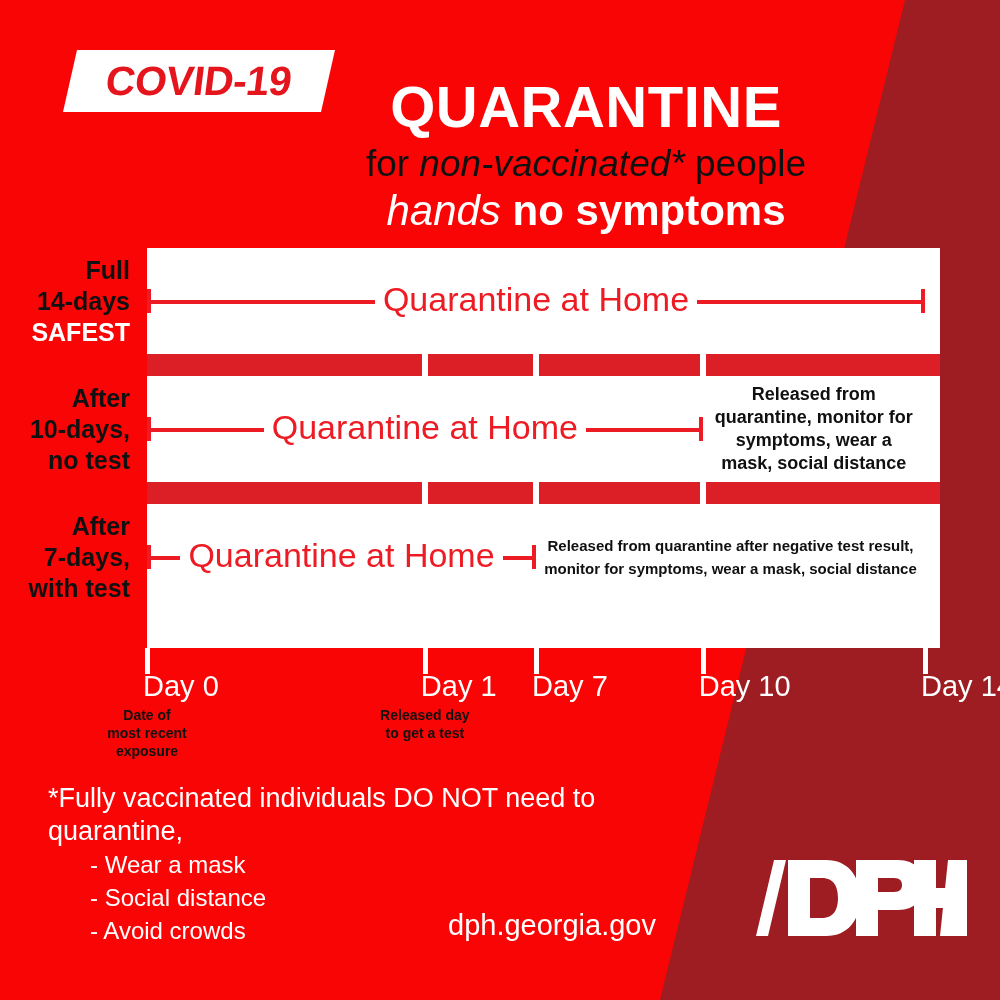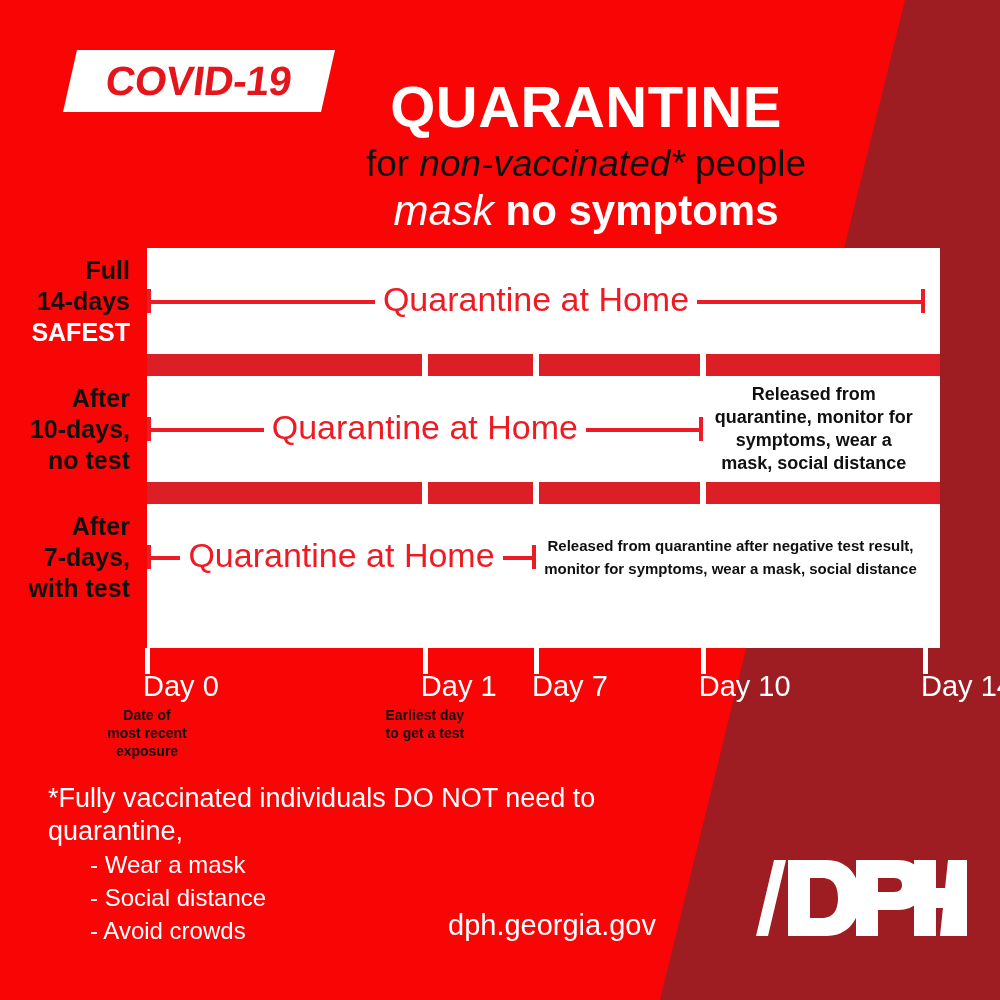--- a/index.html
+++ b/index.html
@@ -105,21 +105,21 @@
   <div class="bg-bright"></div>
   <div class="bg-dark"></div>
 
   <div class="covid-badge">
     <span>COVID-19</span>
   </div>
 
   <div class="title-block">
     <div class="t-quarantine">QUARANTINE</div>
     <div class="t-line2"><span>for </span><em>non-vaccinated*</em><span> people</span></div>
-    <div class="t-line3"><span class="w-italic">mask </span><span class="w-bold">no symptoms</span></div>
+    <div class="t-line3"><span class="w-italic">hands </span><span class="w-bold">no symptoms</span></div>
   </div>
 
   <div class="labels" id="row-labels">
       <div class="lab" style="top: 6.5px; left: -10px;">
         <div>Full</div>
         <div>14-days</div>
         <div class="safest">SAFEST</div>
       </div>
       <div class="lab" style="top: 134.5px; left: -10px;">
         <div>After</div>
@@ -178,21 +178,21 @@
       <div class="tick" style="left: 145px;"></div>
       <div class="daylab" style="left: 143px;">Day 0</div>
       <div class="daysub" style="left: 87px; width: 120px;">
         <div>Date of</div>
         <div>most recent</div>
         <div>exposure</div>
       </div>
       <div class="tick" style="left: 422.857px;"></div>
       <div class="daylab" style="left: 420.857px;">Day 1</div>
       <div class="daysub" style="left: 364.857px; width: 120px;">
-        <div>Earliest day</div>
+        <div>Released day</div>
         <div>to get a test</div>
       </div>
       <div class="tick" style="left: 534px;"></div>
       <div class="daylab" style="left: 532px;">Day 7</div>
       <div class="tick" style="left: 700.714px;"></div>
       <div class="daylab" style="left: 698.714px;">Day 10</div>
       <div class="tick" style="left: 923px;"></div>
       <div class="daylab" style="left: 921px;">Day 14</div>
     </div>
 

